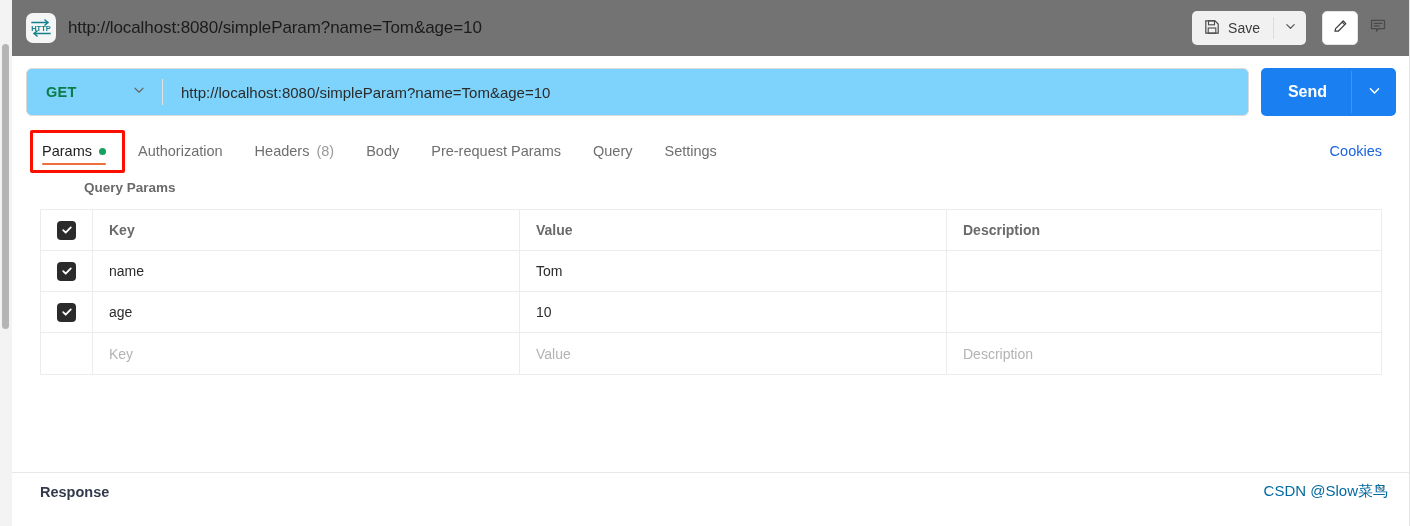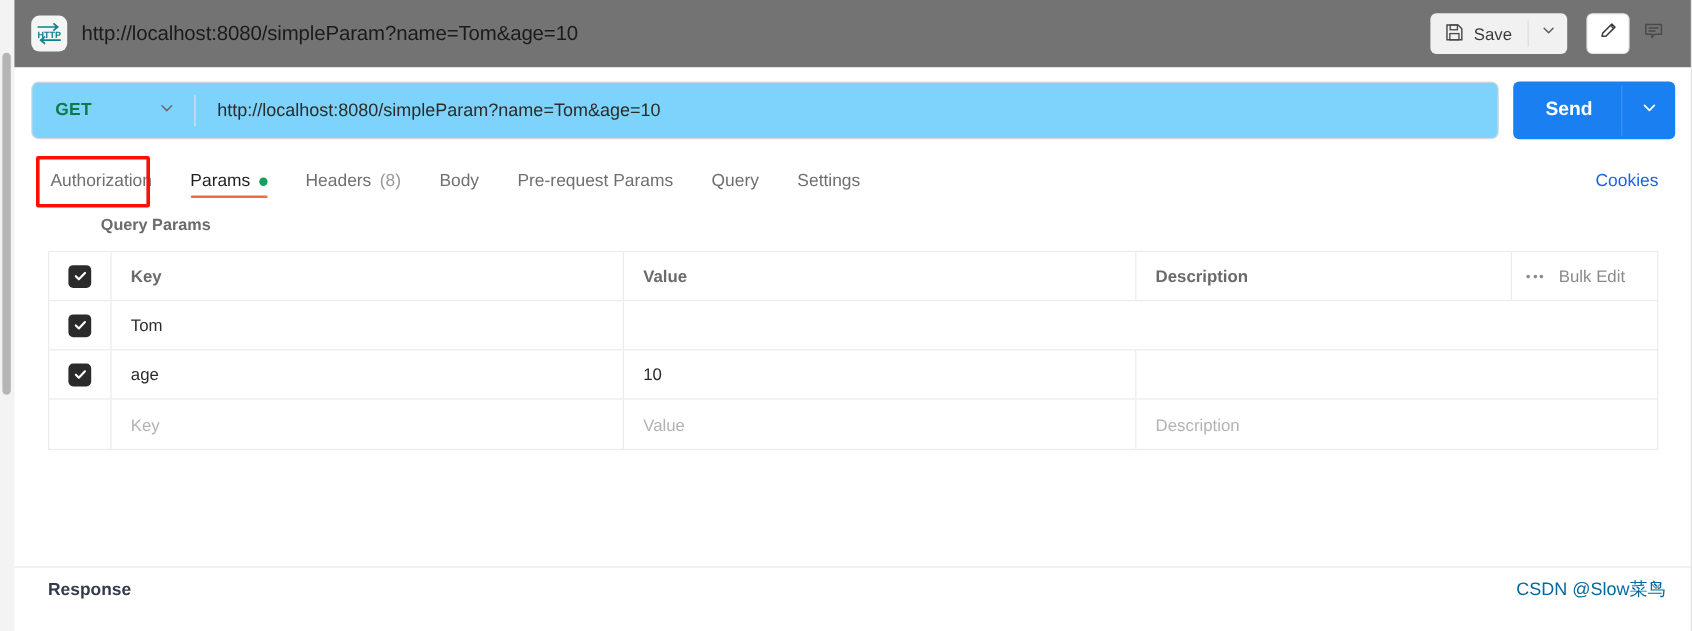--- a/index.html
+++ b/index.html
@@ -285,27 +285,27 @@
             <svg width="15" height="15" viewBox="0 0 15 15">
               <path d="M3.4 5.8 L7.5 9.9 L11.6 5.8" fill="none" stroke="#ffffff" stroke-width="1.45" stroke-linecap="round" stroke-linejoin="round"></path>
             </svg>
           </span>
         </div>
       </div>
     </div>
 
     <div class="tabsrow">
       <div class="tabs">
-        <div class="tab">
-          <span>Authorization</span>
-        </div>
         <div class="tab active">
           <span>Params</span>
           <span class="tab-dot"></span>
           <span class="tab-underline"></span>
+        </div>
+        <div class="tab">
+          <span>Authorization</span>
         </div>
         <div class="tab">
           <span>Headers</span>
           <span class="tab-count">(8)</span>
         </div>
         <div class="tab">
           <span>Body</span>
         </div>
         <div class="tab">
           <span>Pre-request Params</span>
@@ -336,37 +336,32 @@
         </div>
         <div class="c-key">
           <span class="hdr-text">Key</span>
         </div>
         <div class="c-val">
           <span class="hdr-text">Value</span>
         </div>
         <div class="c-desc">
           <span class="hdr-text">Description</span>
         </div>
-        <div class="c-tools">
-          <span class="dots">
-              <i></i>
-              <i></i>
-              <i></i>
-            </span>
-          <span class="bulk">Bulk Edit</span>
-        </div>
       </div>
 
       <div class="trow">
         <div class="c-check">
           <div class="cbox">
             <svg width="12" height="12" viewBox="0 0 12 12">
               <path d="M2.2 6.2 L4.7 8.7 L9.8 3.4" fill="none" stroke="#ffffff" stroke-width="1.8" stroke-linecap="round" stroke-linejoin="round"></path>
             </svg>
           </div>
+        </div>
+        <div class="c-key">
+          <span class="cell-text">name</span>
         </div>
         <div class="c-val">
           <span class="cell-text">Tom</span>
         </div>
         <div class="c-desc">
           <span class="cell-text"></span>
         </div>
       </div>
 
       <div class="trow">

